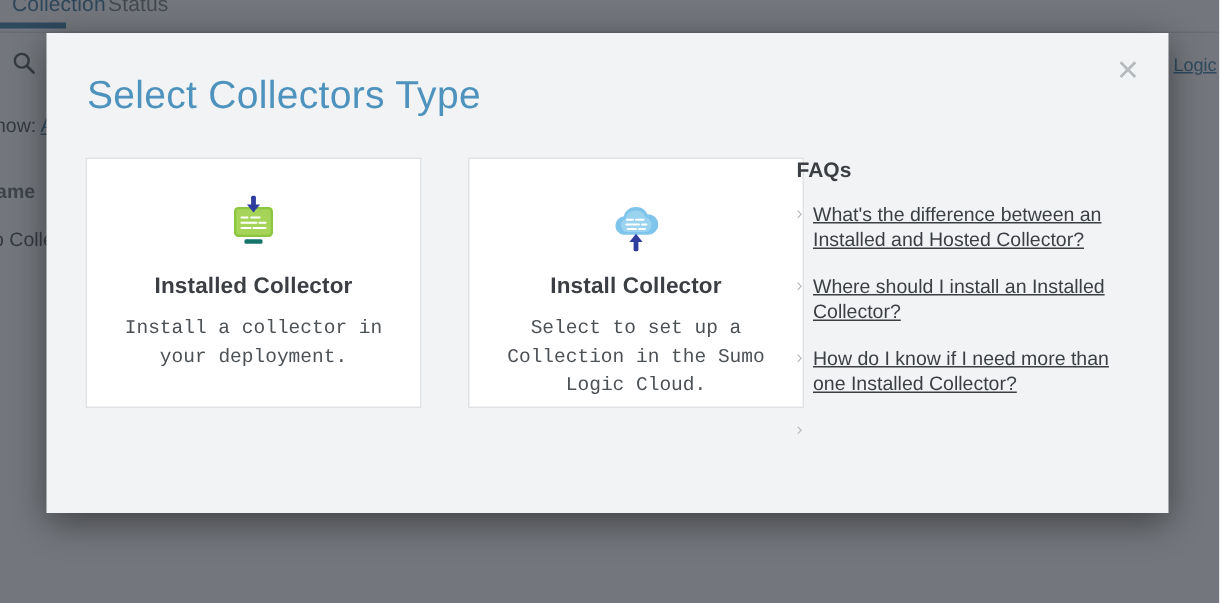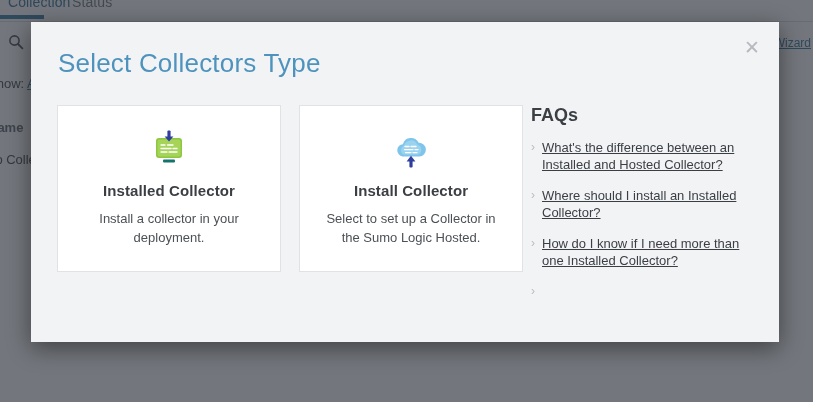--- a/index.html
+++ b/index.html
@@ -101,21 +101,21 @@
     color: #b6babe;
     font-size: 19px;
     cursor: pointer;
     background: transparent; border: none;
     font-family: "Liberation Sans", sans-serif;
   }
 
   
   #cards {
     position: absolute; left: 26px; top: 83px;
-    display: flex; gap: 18px;
+    display: flex; gap: 31px;
   }
   .card {
     width: 224px; height: 167px;
     background: #ffffff;
     border: 1px solid #e0e2e5;
     display: flex; flex-direction: column;
     align-items: center;
     cursor: pointer;
     padding-top: 22px;
   }
@@ -129,29 +129,30 @@
     color: #3b3f44;
     letter-spacing: .1px;
   }
   .card-desc {
     margin-top: 10px;
     font-size: 13px;
     color: #4c5156;
     text-align: center;
     line-height: 19px;
     width: 190px;
+    font-family: Liberation Mono, monospace;
   }
 
   
   #faq {
     position: absolute; left: 500px; top: 83px;
     width: 230px;
   }
   #faq-heading {
-    font-size: 18px;
+    font-size: 14px;
     font-weight: bold;
     color: #3b3f44;
     margin-bottom: 13px;
   }
   .faq-item {
     display: flex;
     margin-bottom: 14px;
     cursor: pointer;
   }
   .faq-chevron {
@@ -191,21 +192,21 @@
     <span class="bg-search-text">Search</span>
 
     <div class="bg-show">
       <span>Show:</span>
       <span class="val">All</span>
     </div>
 
     <div class="bg-colname">Name</div>
     <div class="bg-rowtext">No Collectors</div>
 
-    <a class="bg-wizard-link" href="#">Wizard</a>
+    <a class="bg-wizard-link" href="#">Logic</a>
   </div>
 
   <div id="scrim"></div>
 
   <div id="modal">
 
     <div id="modal-title">Select Collectors Type</div>
 
     <button id="close-btn">✕</button>
 
@@ -248,21 +249,21 @@
               <line x1="16.5" y1="22.6" x2="22" y2="22.6"></line>
               <line x1="24" y1="22.6" x2="28" y2="22.6"></line>
             </g>
             <g fill="#2f3e9e">
               <rect x="20.4" y="30" width="3.2" height="7.5" rx="1"></rect>
               <polygon points="17.6,31.4 26.4,31.4 22,25.8"></polygon>
             </g>
           </svg>
         </div>
         <div class="card-title">Install Collector</div>
-        <div class="card-desc">Select to set up a Collector in the Sumo Logic Hosted.</div>
+        <div class="card-desc">Select to set up a Collection in the Sumo Logic Cloud.</div>
       </div>
     </div>
 
     <div id="faq">
       <div id="faq-heading">FAQs</div>
 
       <div class="faq-item">
         <span class="faq-chevron">›</span>
         <span class="faq-text">What's the difference between an Installed and Hosted Collector?</span>
       </div>

